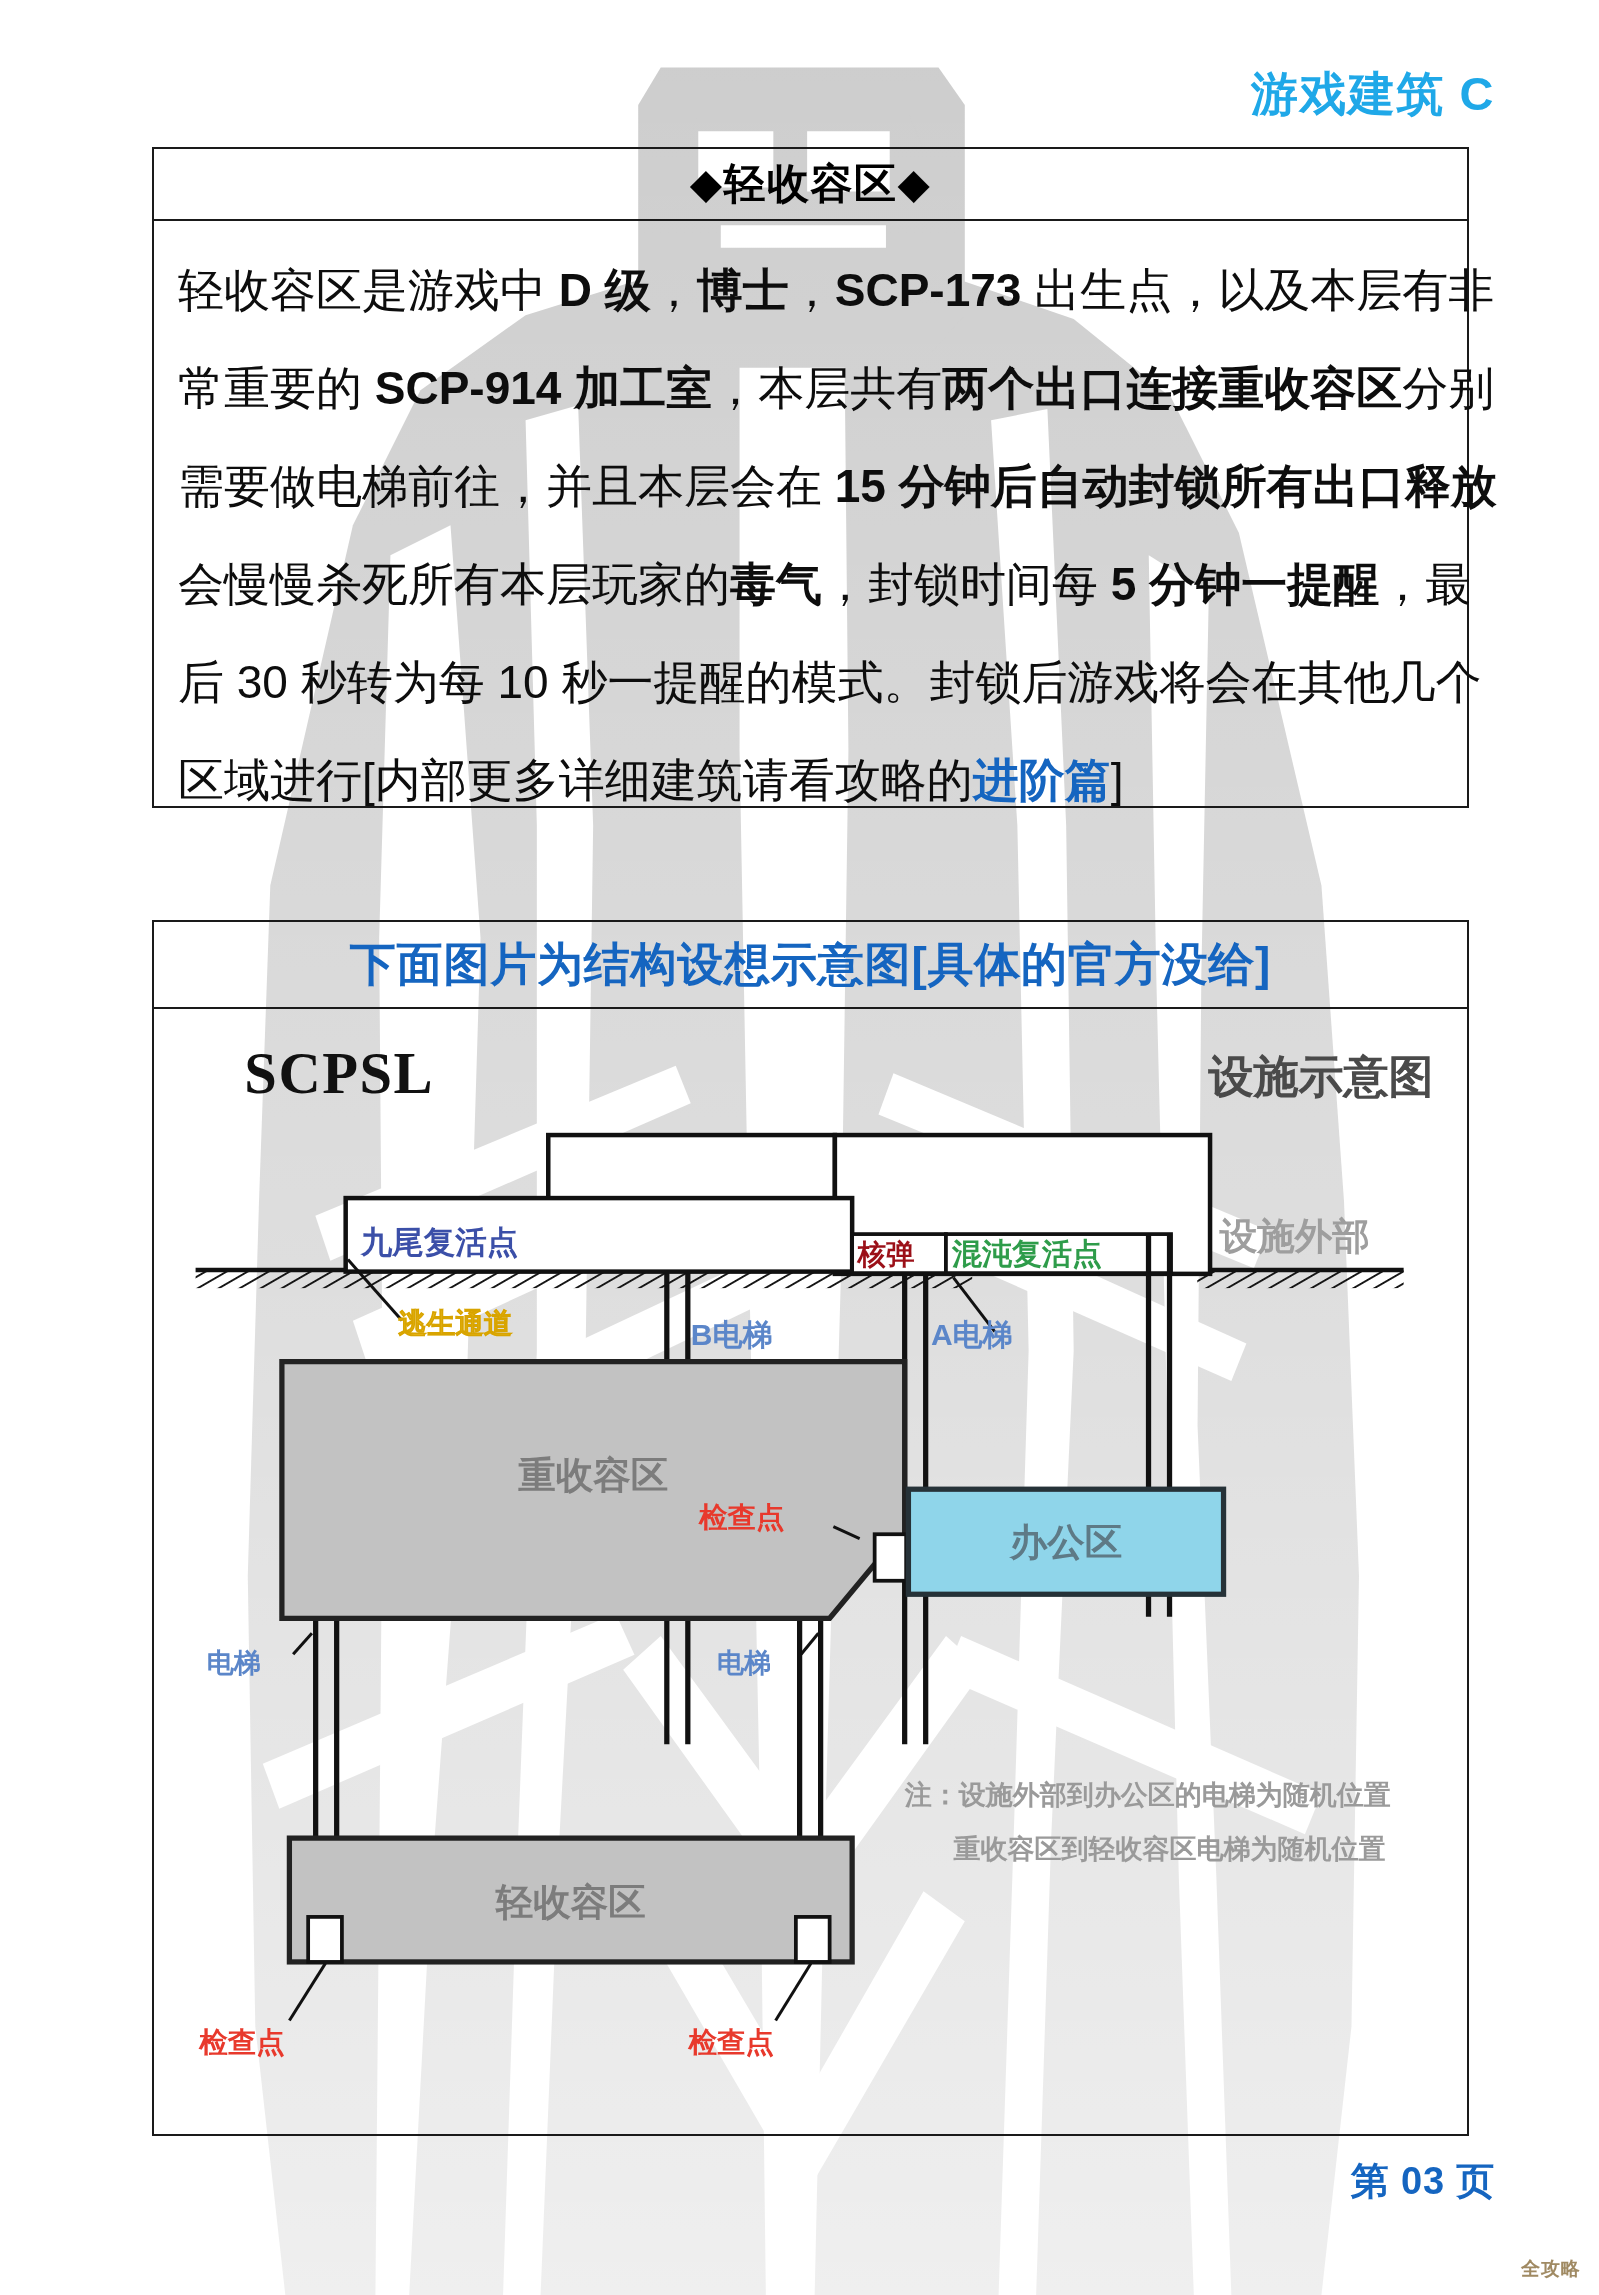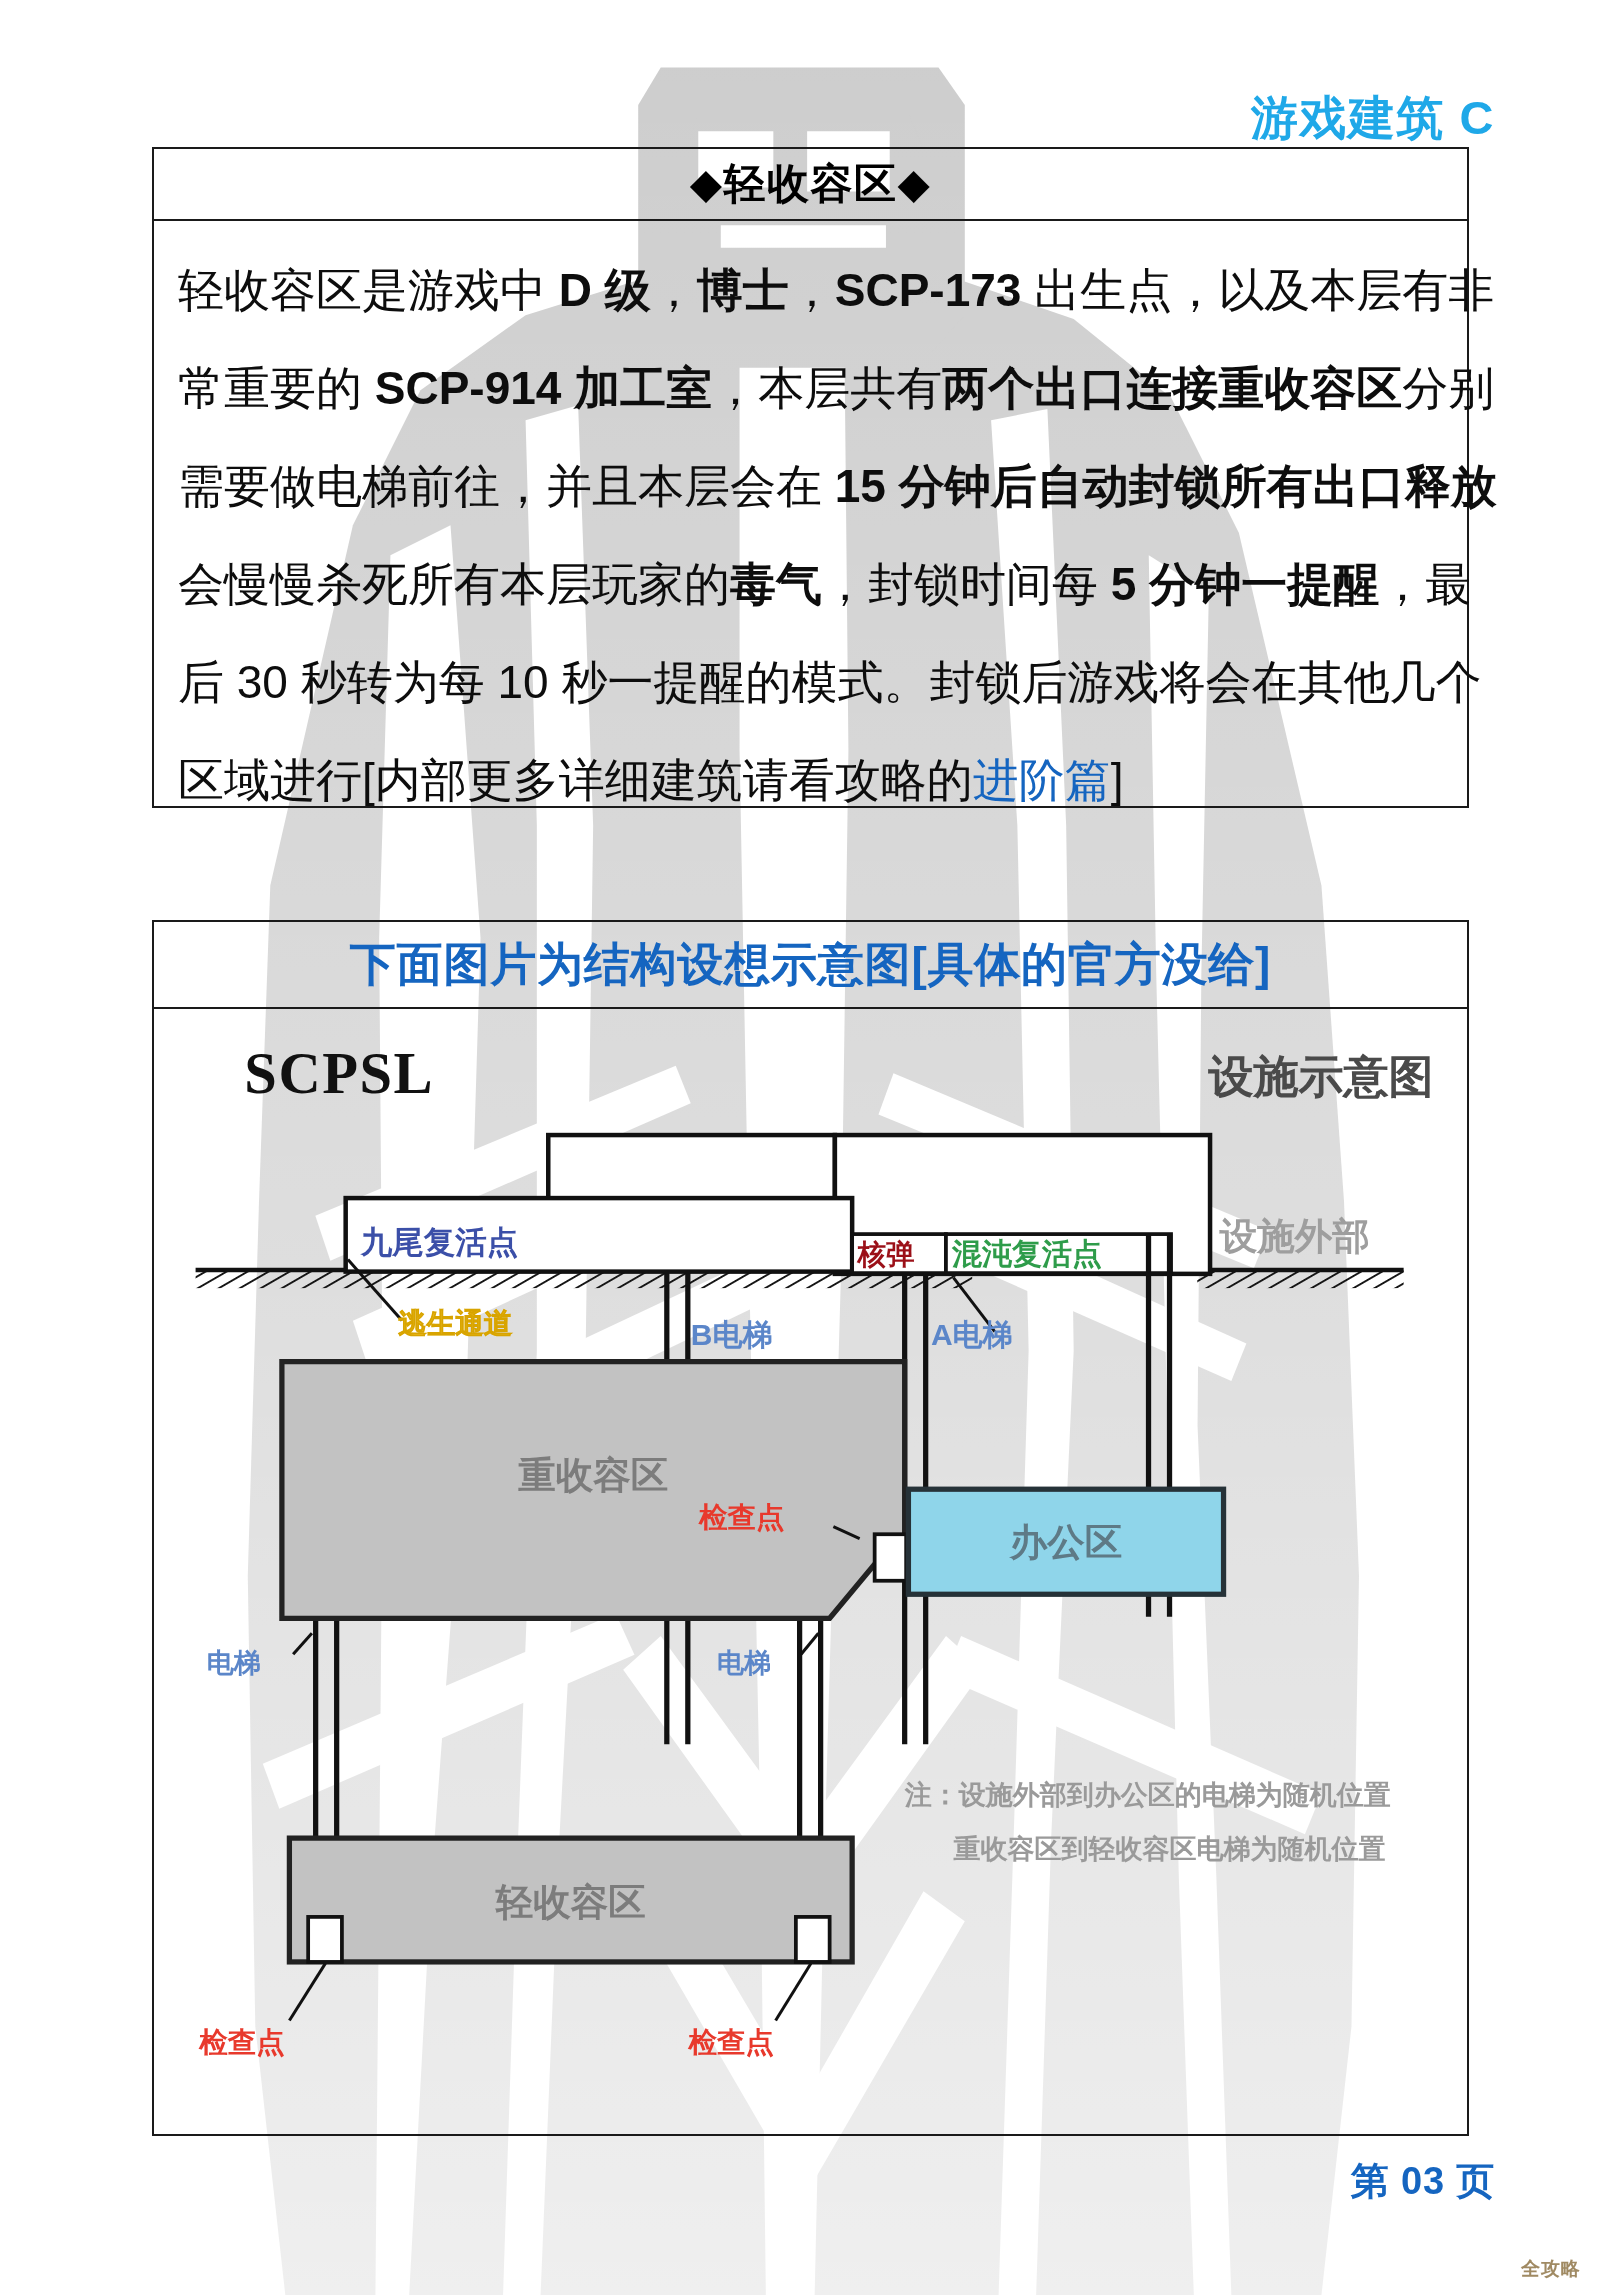--- a/index.html
+++ b/index.html
@@ -29,21 +29,20 @@
   
   #header-title {
     position: absolute;
     right: 105px; top: 63px;
     z-index: 6;
     font-size: 47px;
     font-weight: bold;
     letter-spacing: 1.5px;
     color: #1fa8e8;
     white-space: nowrap;
-    margin-top: 24px;
   }
 
   
   #panel-text {
     position: absolute;
     left: 152px; top: 147px;
     width: 1317px; height: 661px;
     border: 2.3px solid #1a1a1a;
     background: transparent;
     z-index: 4;
@@ -66,21 +65,21 @@
     padding: 19.5px 24px 0 24px;
   }
   .body-line {
     font-size: 46px;
     line-height: 98px;
     color: #0d0d0d;
     white-space: nowrap;
     letter-spacing: 0px;
   }
   .body-line b { font-weight: bold; }
-  .body-line .lk { color: #1565c0; font-weight: normal; }
+  .body-line .lk { color: #1565c0; font-weight: bold; }
 
   
   #panel-diagram {
     position: absolute;
     left: 152px; top: 920px;
     width: 1317px; height: 1216px;
     border: 2.3px solid #1a1a1a;
     z-index: 4;
     background: transparent;
   }

